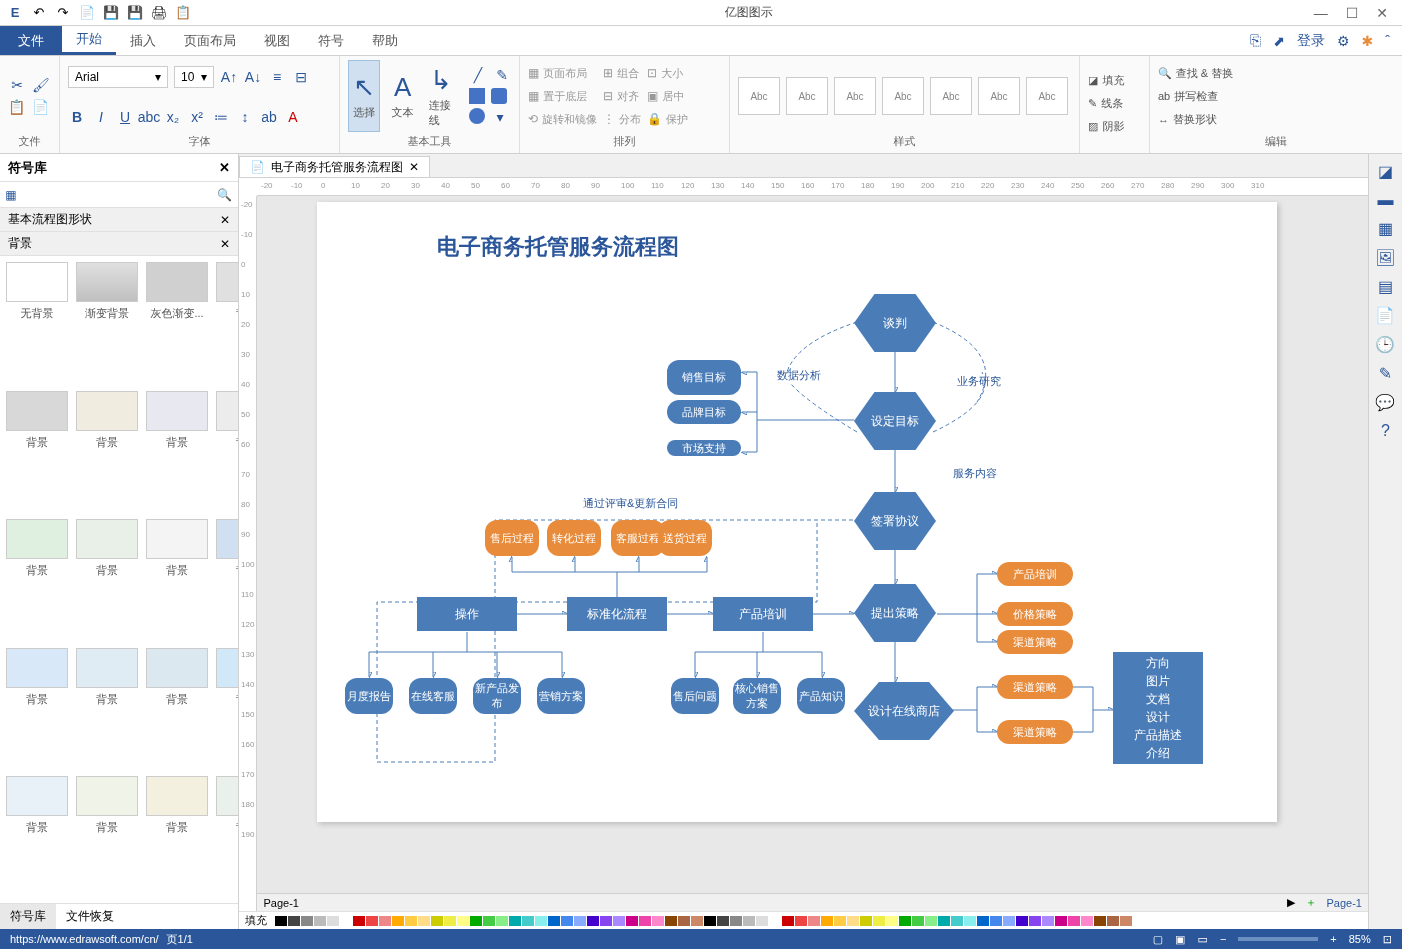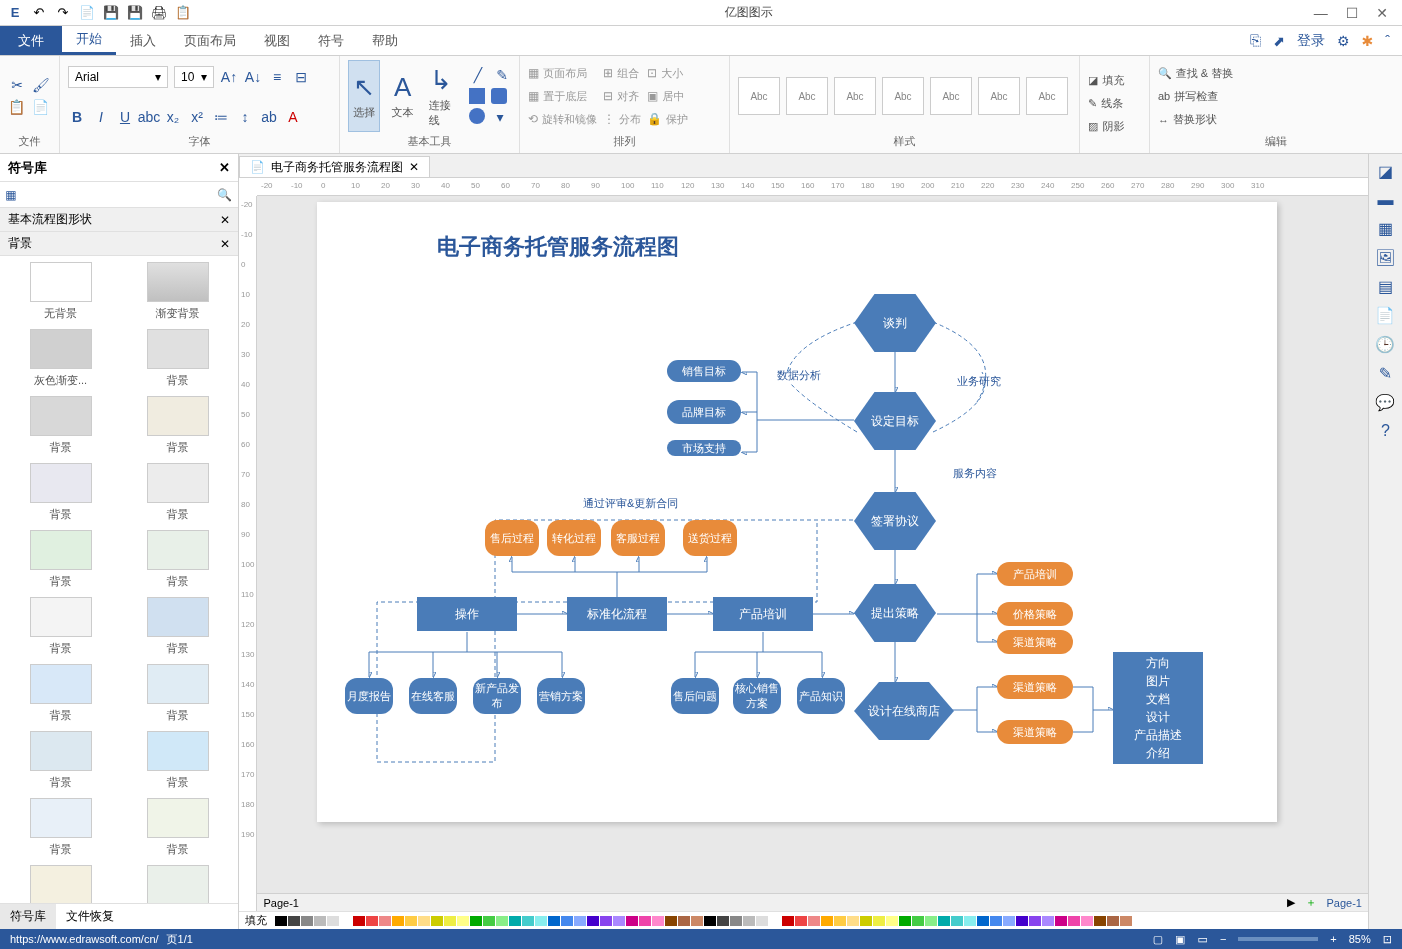--- a/index.html
+++ b/index.html
@@ -42,21 +42,21 @@
 .edit-item { font-size: 11px; color: #555; padding: 2px 0; display: flex; align-items: center; gap: 4px; cursor: pointer; }
 
 
 .workspace { position: absolute; top: 154px; bottom: 20px; left: 0; right: 0; display: flex; }
 .sidebar { width: 239px; border-right: 1px solid #d0d0d0; display: flex; flex-direction: column; background: #fff; }
 .sb-hdr { height: 28px; display: flex; align-items: center; padding: 0 8px; font-size: 13px; font-weight: bold; border-bottom: 1px solid #e0e0e0; justify-content: space-between; }
 .sb-search { height: 26px; display: flex; border-bottom: 1px solid #e0e0e0; }
 .sb-search-in { flex: 1; border: none; padding: 0 6px; }
 .sb-search-btn { width: 26px; display: flex; align-items: center; justify-content: center; color: #2b579a; cursor: pointer; }
 .sb-cat { height: 24px; display: flex; align-items: center; padding: 0 8px; background: #f0f0f0; font-size: 12px; justify-content: space-between; border-bottom: 1px solid #e0e0e0; }
-.sb-grid { flex: 1; overflow-y: auto; padding: 6px; display: grid; grid-template-columns: repeat(2, 1fr); gap: 8px; }
+.sb-grid { flex: 1; overflow-y: auto; padding: 6px; display: grid; grid-template-columns: repeat(4, 1fr); gap: 8px; }
 .sb-item { display: flex; flex-direction: column; align-items: center; gap: 4px; cursor: pointer; }
 .sb-thumb { width: 62px; height: 40px; border: 1px solid #ccc; background: #f8f8f8; }
 .sb-name { font-size: 11px; color: #555; }
 .sb-tabs { height: 26px; display: flex; border-top: 1px solid #e0e0e0; }
 .sb-tab { padding: 0 10px; display: flex; align-items: center; font-size: 12px; cursor: pointer; }
 .sb-tab.active { background: #e8e8e8; }
 
 .canvas-area { flex: 1; display: flex; flex-direction: column; position: relative; }
 .doc-tabs { height: 24px; display: flex; align-items: stretch; background: #f0f0f0; border-bottom: 1px solid #d0d0d0; }
 .doc-tab { background: #fff; border: 1px solid #d0d0d0; border-bottom: none; padding: 0 10px; display: flex; align-items: center; gap: 6px; font-size: 12px; margin-top: 2px; }
@@ -561,28 +561,28 @@
           <line x1="776" y1="485" x2="776" y2="530"></line>
           <line x1="776" y1="508" x2="796" y2="508" marker-end="url(#ah)"></line>
         </svg>
 
         <div class="hex" style="left:537px;top:92px">谈判</div>
         <div class="hex" style="left:537px;top:190px">设定目标</div>
         <div class="hex" style="left:537px;top:290px">签署协议</div>
         <div class="hex" style="left:537px;top:382px">提出策略</div>
         <div class="hex" style="left:537px;top:480px;width:100px">设计在线商店</div>
 
-        <div class="rrect" style="left:350px;top:158px;width:74px;height:22px">销售目标</div>
+        <div class="rrect" style="left:350px;top:158px;width:74px;height:35px">销售目标</div>
         <div class="rrect" style="left:350px;top:198px;width:74px;height:24px">品牌目标</div>
         <div class="rrect" style="left:350px;top:238px;width:74px;height:16px">市场支持</div>
 
         <div class="orect" style="left:168px;top:318px;width:54px;height:36px">售后过程</div>
         <div class="orect" style="left:230px;top:318px;width:54px;height:36px">转化过程</div>
         <div class="orect" style="left:294px;top:318px;width:54px;height:36px">客服过程</div>
-        <div class="orect" style="left:366px;top:318px;width:54px;height:36px">送货过程</div>
+        <div class="orect" style="left:341px;top:318px;width:54px;height:36px">送货过程</div>
 
         <div class="rect" style="left:100px;top:395px;width:100px;height:34px">操作</div>
         <div class="rect" style="left:250px;top:395px;width:100px;height:34px">标准化流程</div>
         <div class="rect" style="left:396px;top:395px;width:100px;height:34px">产品培训</div>
 
         <div class="rrect" style="left:28px;top:476px;width:48px;height:36px">月度报告</div>
         <div class="rrect" style="left:92px;top:476px;width:48px;height:36px">在线客服</div>
         <div class="rrect" style="left:156px;top:476px;width:48px;height:36px">新产品发布</div>
         <div class="rrect" style="left:220px;top:476px;width:48px;height:36px">营销方案</div>
 

